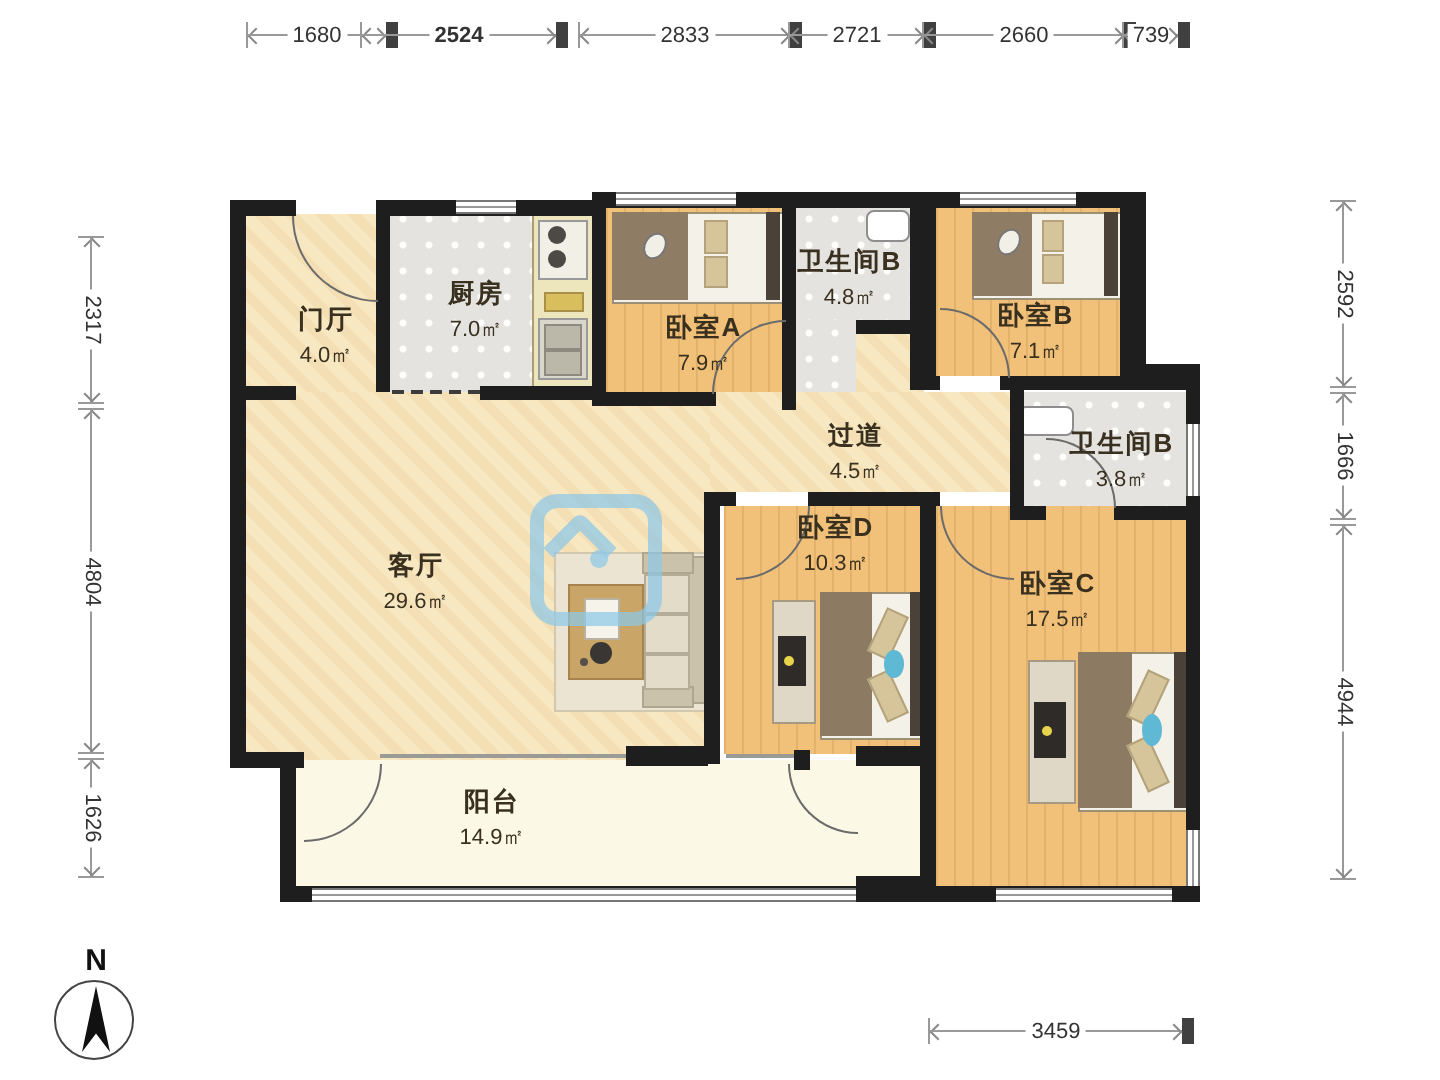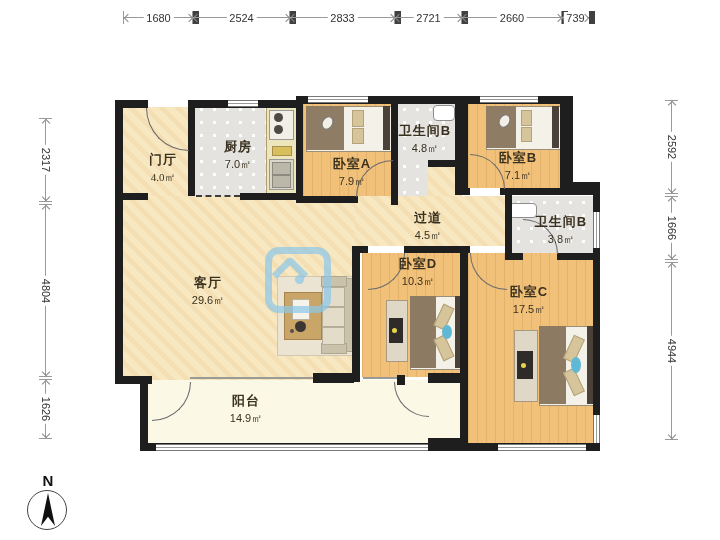--- a/index.html
+++ b/index.html
@@ -182,21 +182,21 @@
   <div class="abs arc arc-bl" style="left:470px;top:253px;width:36px;height:36px;"></div>
   <div class="abs arc arc-br" style="left:368px;top:253px;width:36px;height:36px;"></div>
   <div class="abs arc arc-br" style="left:152px;top:382px;width:38px;height:38px;"></div>
   <div class="abs arc arc-bl" style="left:394px;top:382px;width:34px;height:34px;"></div>
 
   <div class="wm wm-box">
     <div class="wm-roof"></div>
     <div class="wm-dot"></div>
   </div>
 
-  <div class="rlabel" style="left:163px;top:168px;font-family:Liberation Serif, serif;">
+  <div class="rlabel" style="left:163px;top:168px;">
     <div class="rname">门厅</div>
     <div class="rarea">4.0㎡</div>
   </div>
   <div class="rlabel" style="left:238px;top:155px;">
     <div class="rname">厨房</div>
     <div class="rarea">7.0㎡</div>
   </div>
   <div class="rlabel" style="left:352px;top:172px;text-align:center;">
     <div class="rname">卧室A</div>
     <div class="rarea">7.9㎡</div>
@@ -231,21 +231,21 @@
   </div>
   <div class="rlabel" style="left:246px;top:409px;">
     <div class="rname">阳台</div>
     <div class="rarea">14.9㎡</div>
   </div>
 
   <div class="dim dim-h" style="left:123px;top:11px;width:69px;">
       <span class="dline"></span>
       <span class="dlab">1680</span>
     </div>
-  <div class="dim dim-h" style="left:192px;top:11px;width:97px;">
+  <div class="dim dim-h" style="left:180px;top:11px;width:97px;font-weight:bold;">
       <span class="dline"></span>
       <span class="dlab">2524</span>
     </div>
   <div class="dim dim-h" style="left:289px;top:11px;width:105px;">
       <span class="dline"></span>
       <span class="dlab">2833</span>
     </div>
   <div class="dim dim-h" style="left:394px;top:11px;width:67px;">
       <span class="dline"></span>
       <span class="dlab">2721</span>
@@ -278,18 +278,22 @@
     </div>
   <div class="dim dim-v" style="left:665px;top:196px;height:62px;">
       <span class="dline"></span>
       <span class="dlab">1666</span>
     </div>
   <div class="dim dim-v" style="left:665px;top:262px;height:176px;">
       <span class="dline"></span>
       <span class="dlab">4944</span>
     </div>
 
+  <div class="dim dim-h" style="left:464px;top:509px;width:126px;">
+      <span class="dline"></span>
+      <span class="dlab">3459</span>
+    </div>
 
   <div class="cn">N</div>
   <div class="ccirc"></div>
   <div class="cneedle"></div>
 
 </div>
 
 </body></html>

